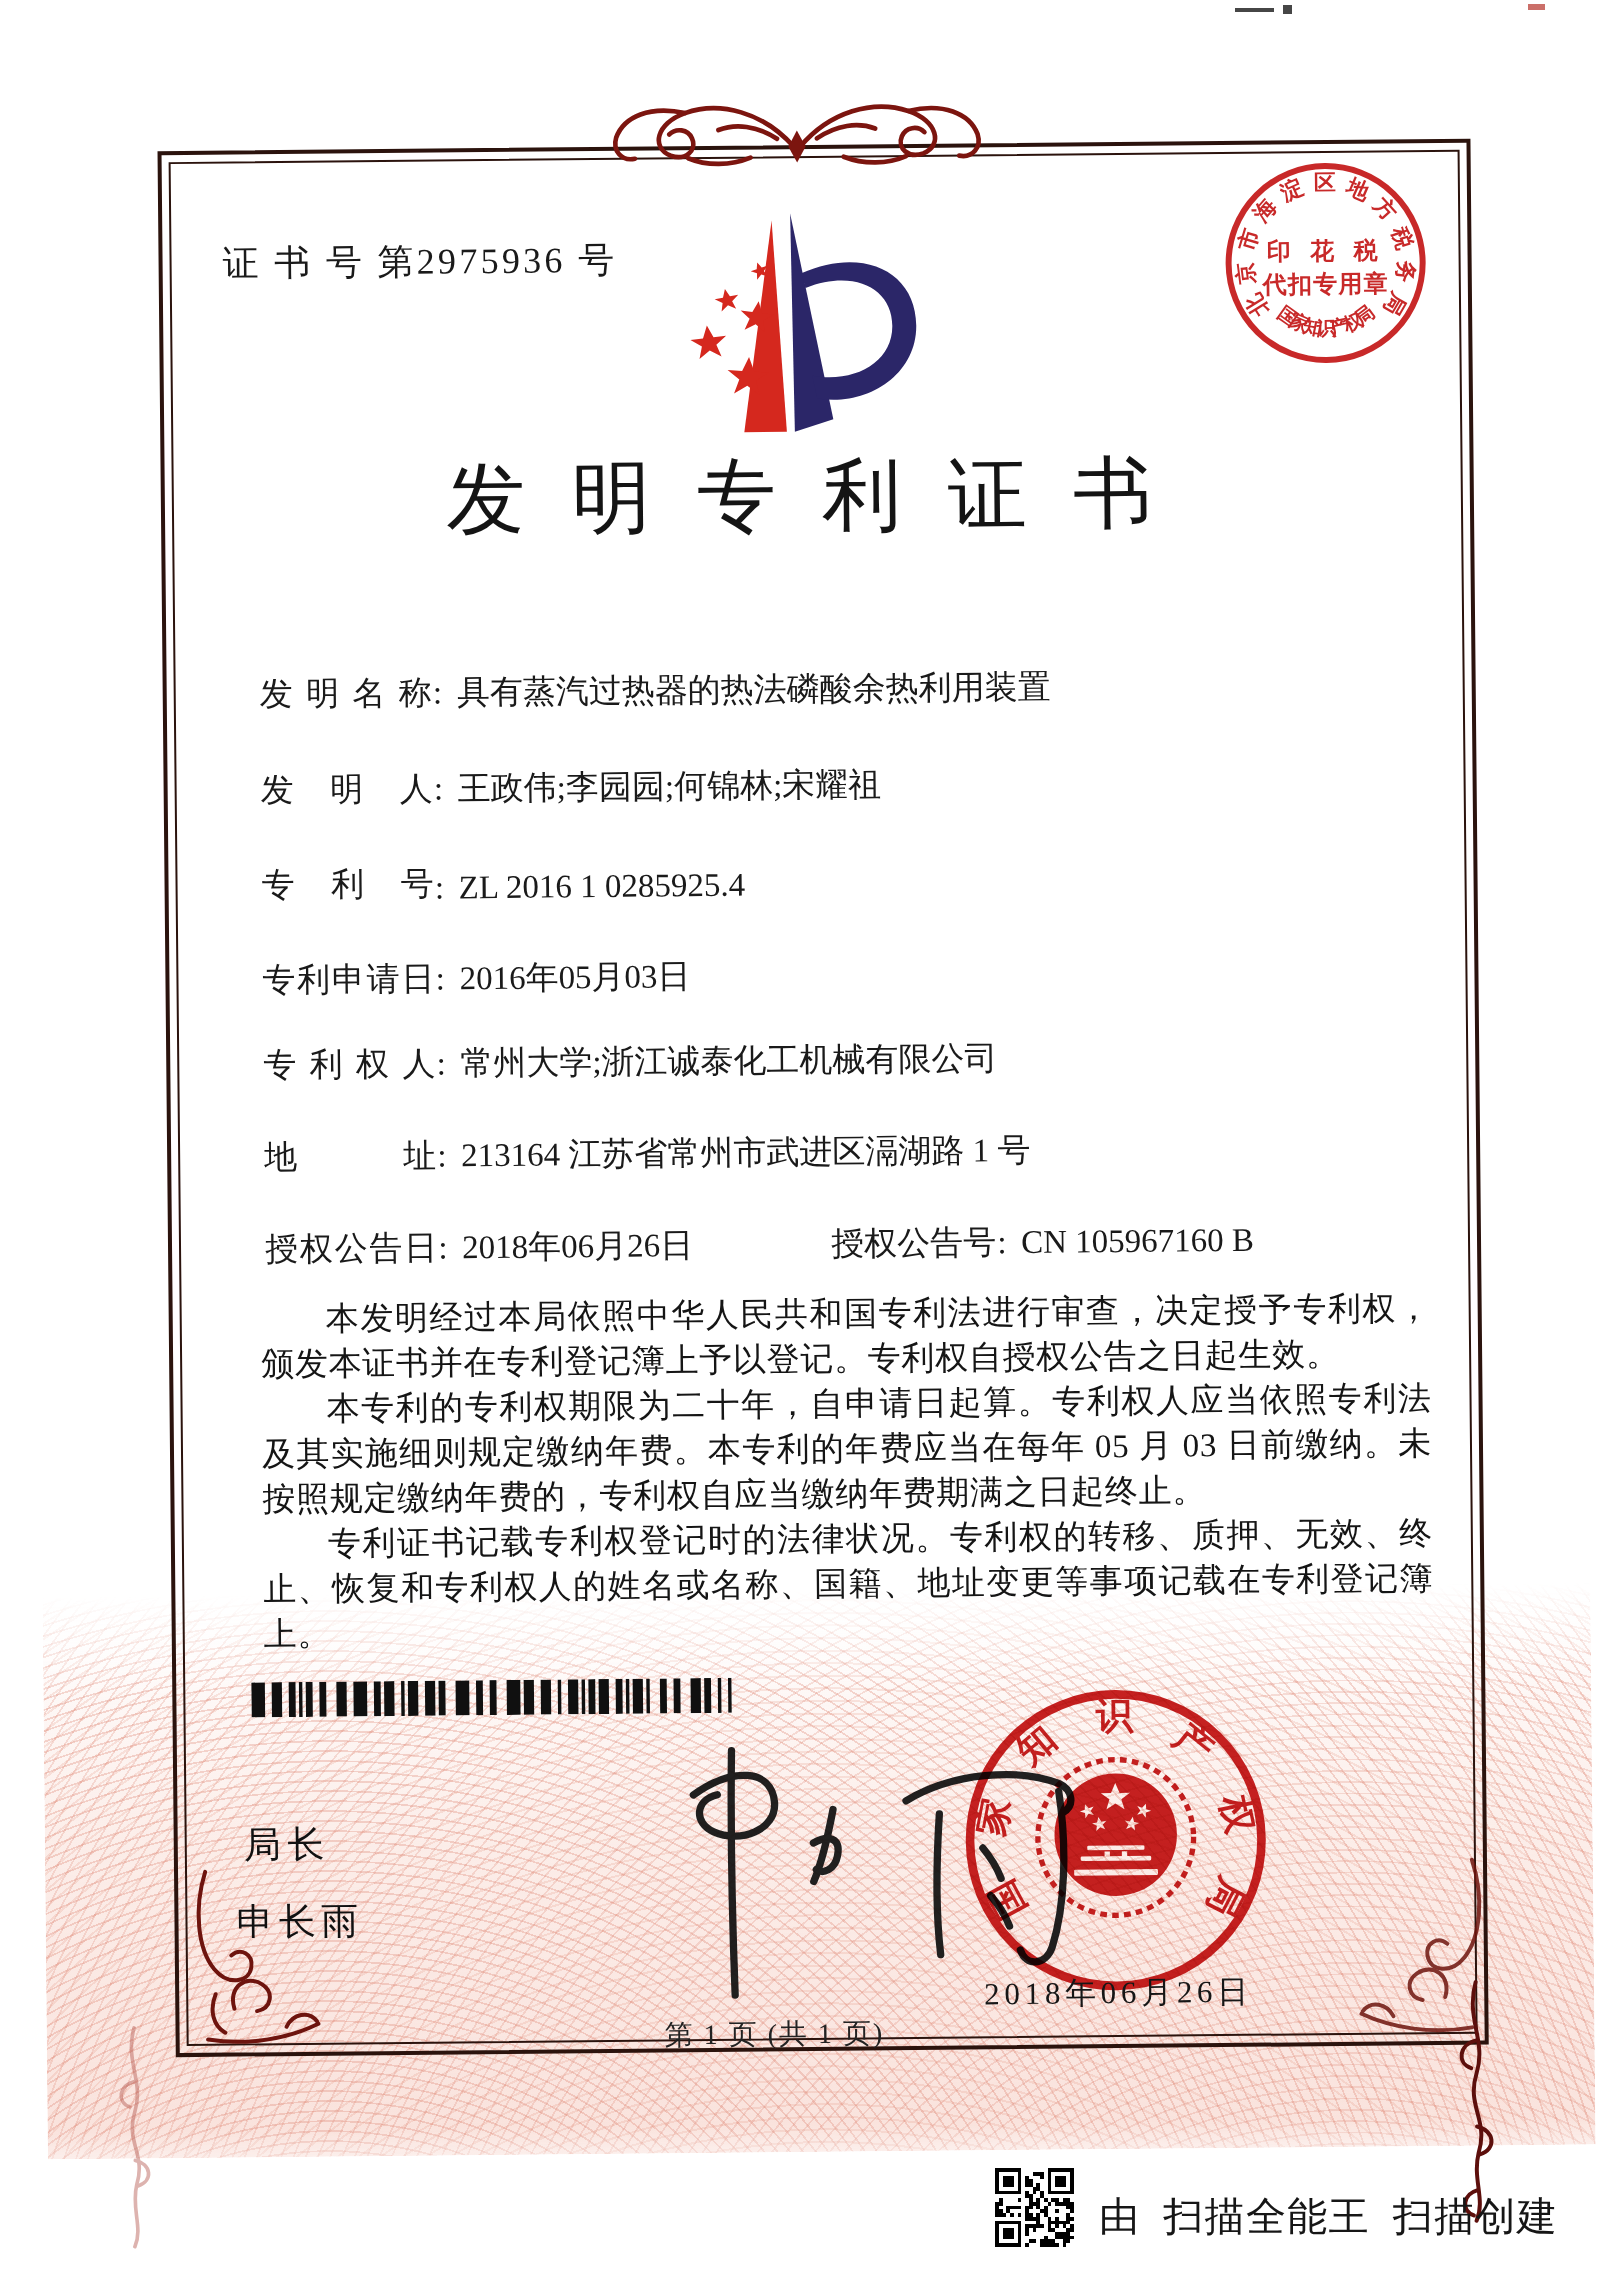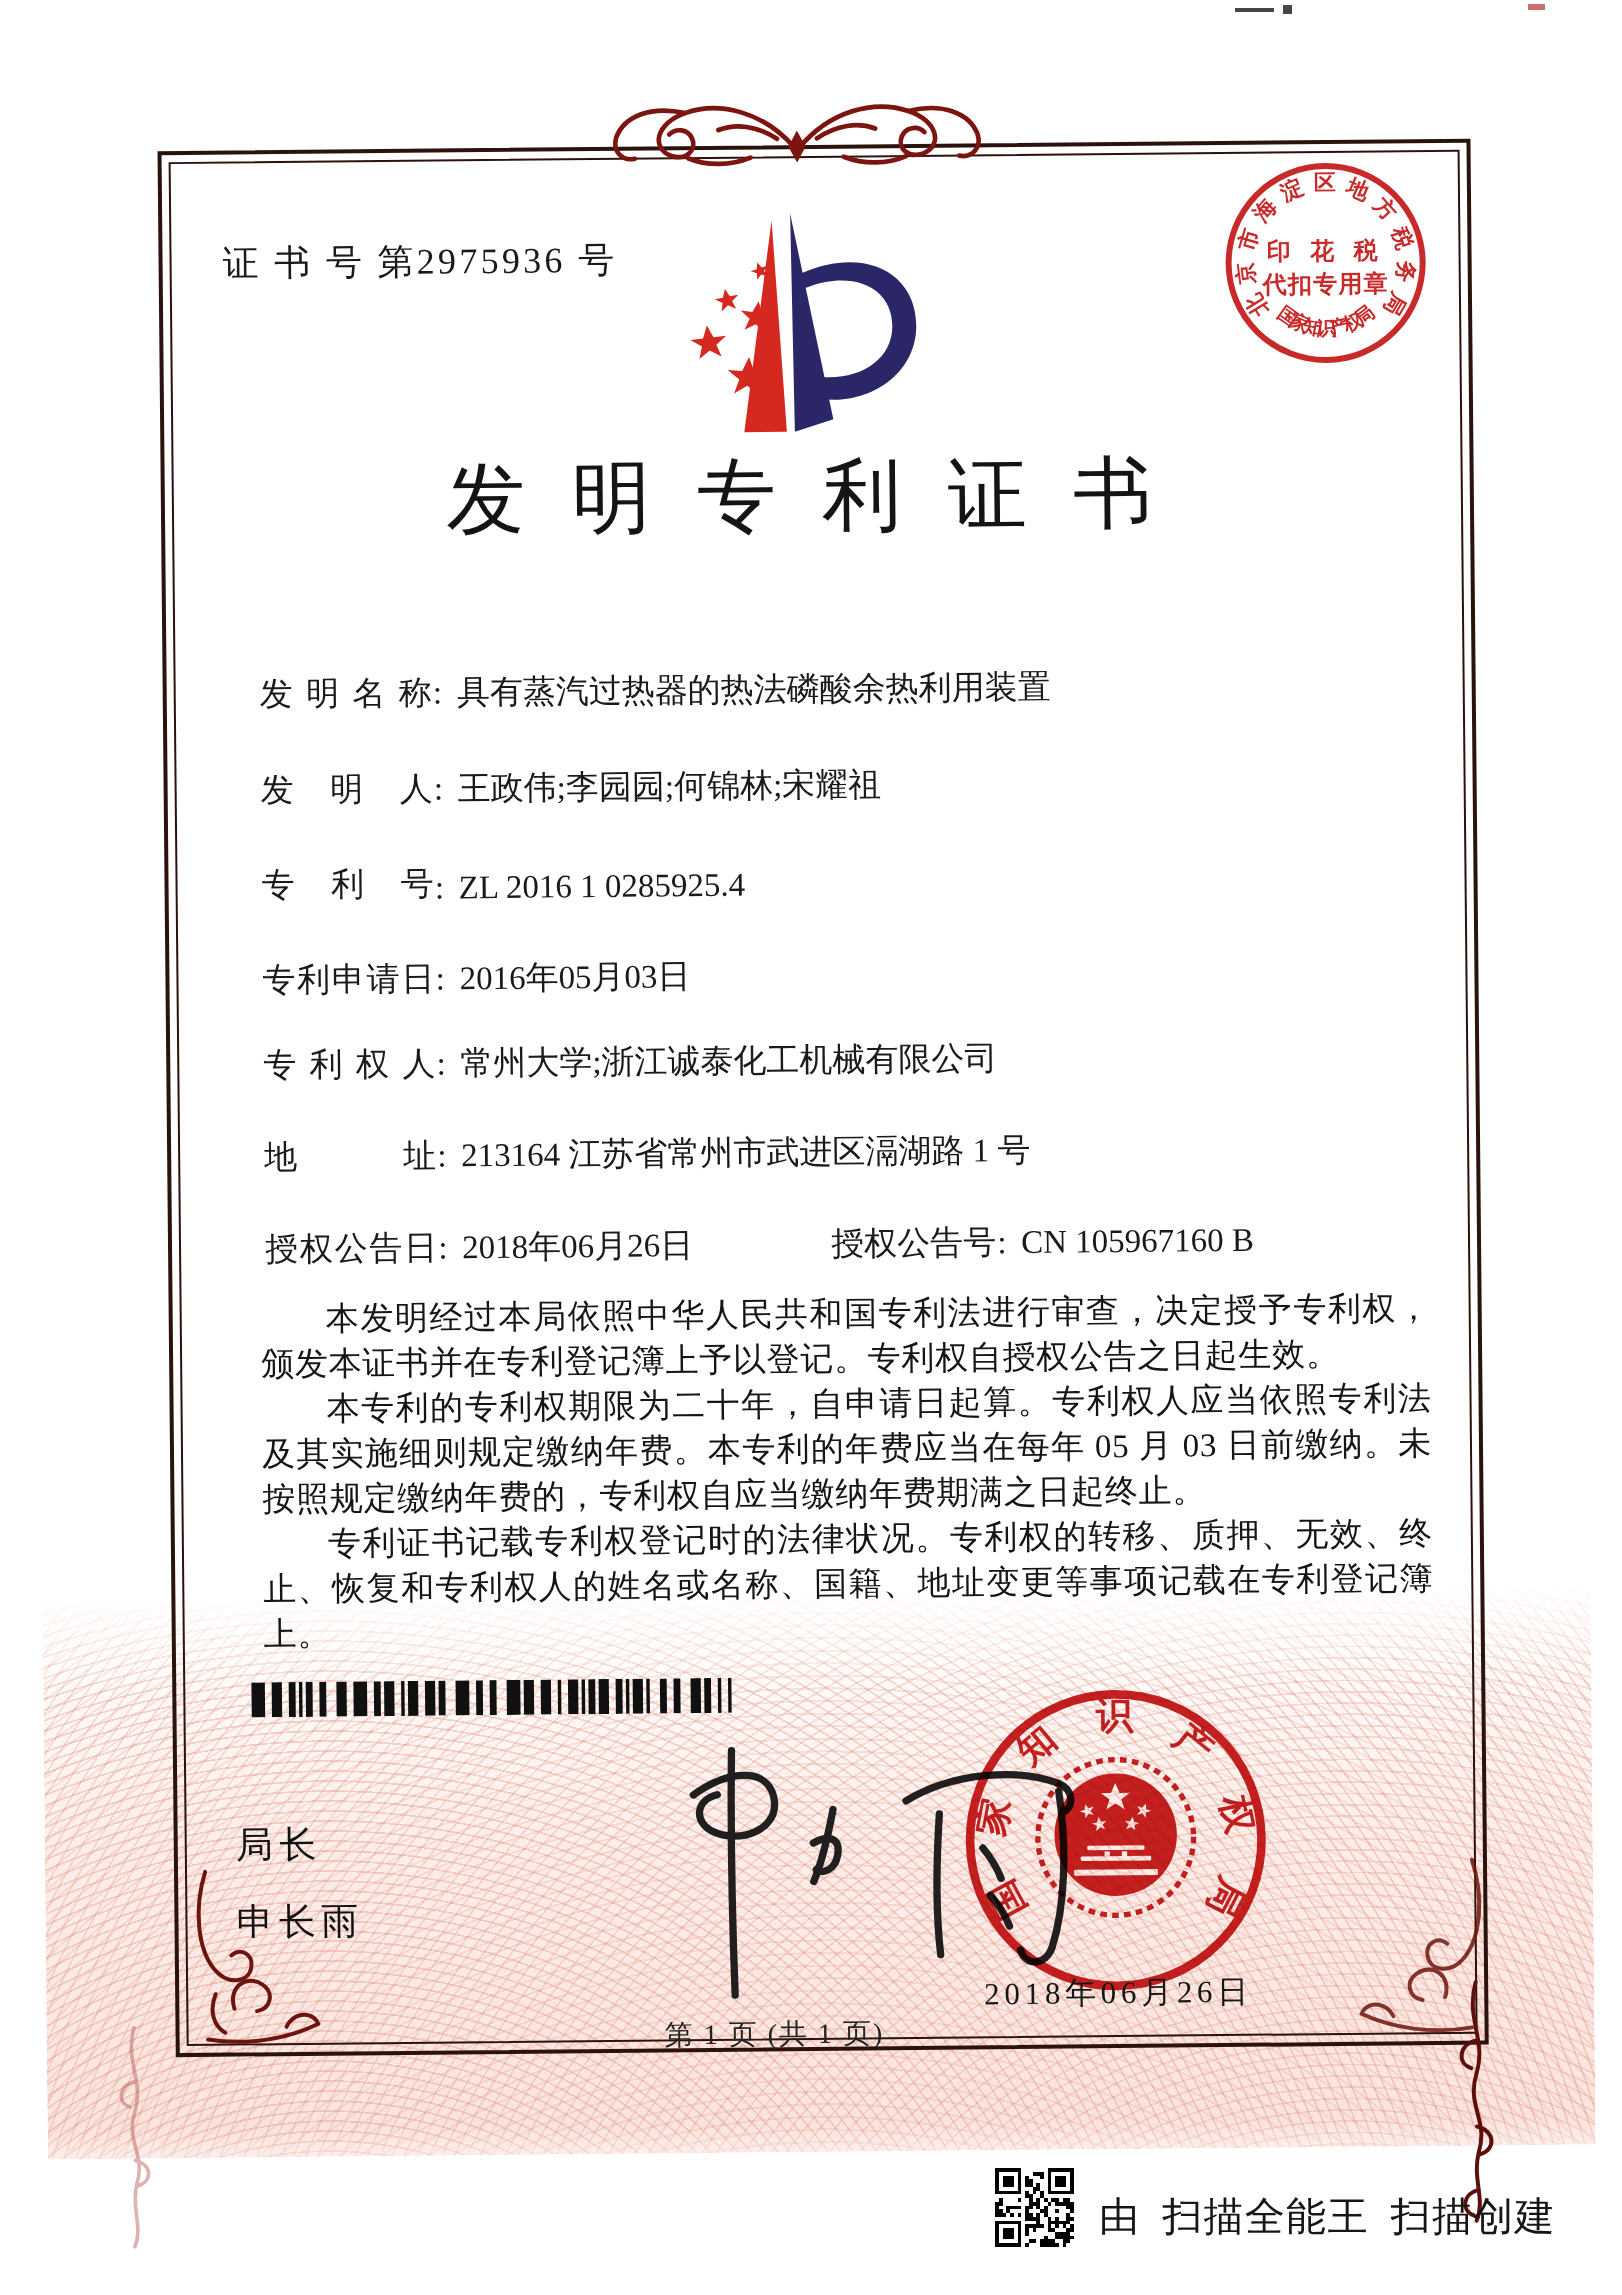--- a/index.html
+++ b/index.html
@@ -35,34 +35,34 @@
 
   .row{left:263px;font-size:33px;white-space:nowrap;}
   .flabel .jt{display:inline-block;width:172px;text-align:justify;text-align-last:justify;vertical-align:bottom;}
   .colon{display:inline-block;margin:0 14.6px 0 1.3px;}
   .grant2{position:absolute;left:566px;top:0;}
   .grant2 .jt2{display:inline-block;}
 
   .bodytext{left:258px;top:1292px;width:1170px;font-size:33px;line-height:45px;letter-spacing:0.7px;text-align:justify;color:#151515;}
   .bodytext p{margin:0;text-indent:65px;}
 
-  .officer-title{left:228px;top:1815px;font-size:37px;letter-spacing:6.7px;color:#111;}
+  .officer-title{left:236px;top:1815px;font-size:37px;letter-spacing:6.7px;color:#111;}
   .officer-name{left:228px;top:1892px;font-size:37px;letter-spacing:5.3px;color:#111;}
 
   .seal-wrap{left:945px;top:1682px;width:326px;height:326px;mix-blend-mode:multiply;opacity:.96;}
   .seal-date{left:975px;top:1975px;font-size:31px;letter-spacing:4.7px;color:#161616;white-space:nowrap;}
 
   .stamp-wrap{left:1230px;top:165px;width:206px;height:206px;mix-blend-mode:multiply;opacity:.93;color:var(--sealred);}
   .stamp-line{position:absolute;left:0;width:206px;text-align:center;font-weight:700;font-family:var(--serif);}
   .stamp-line.l1{top:75px;font-size:24px;letter-spacing:6.7px;}
   .stamp-line.l2{top:108px;font-size:24px;letter-spacing:1.3px;}
 
   .footer-page{left:655px;top:2015px;font-size:28px;letter-spacing:2px;color:#222;}
 
-  .scanline-text{left:1099px;top:2189px;font-size:40px;font-family:Liberation Serif, serif;color:#161616;word-spacing:10.6px;letter-spacing:1.3px;}
+  .scanline-text{left:1099px;top:2189px;font-size:40px;font-family:Liberation Sans, sans-serif;color:#161616;word-spacing:10.6px;letter-spacing:1.3px;}
   .qr{left:995px;top:2168px;width:79px;height:79px;}
 
   .speck{background:#262626;opacity:.85;}
   svg{display:block;}
 </style>
 </head>
 <body>
 
 <div class="sheet">
 

